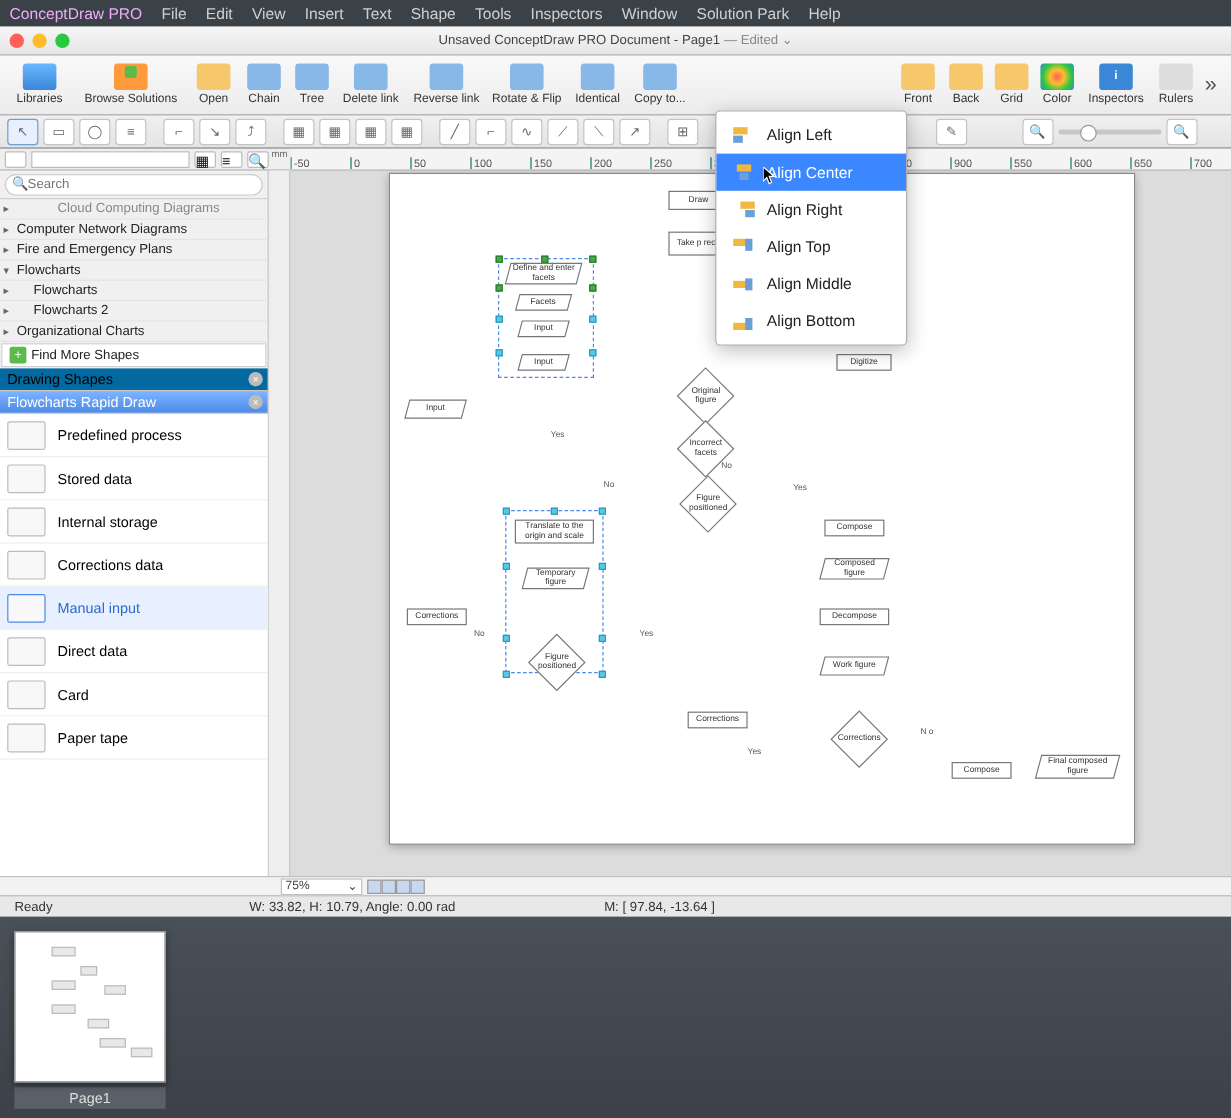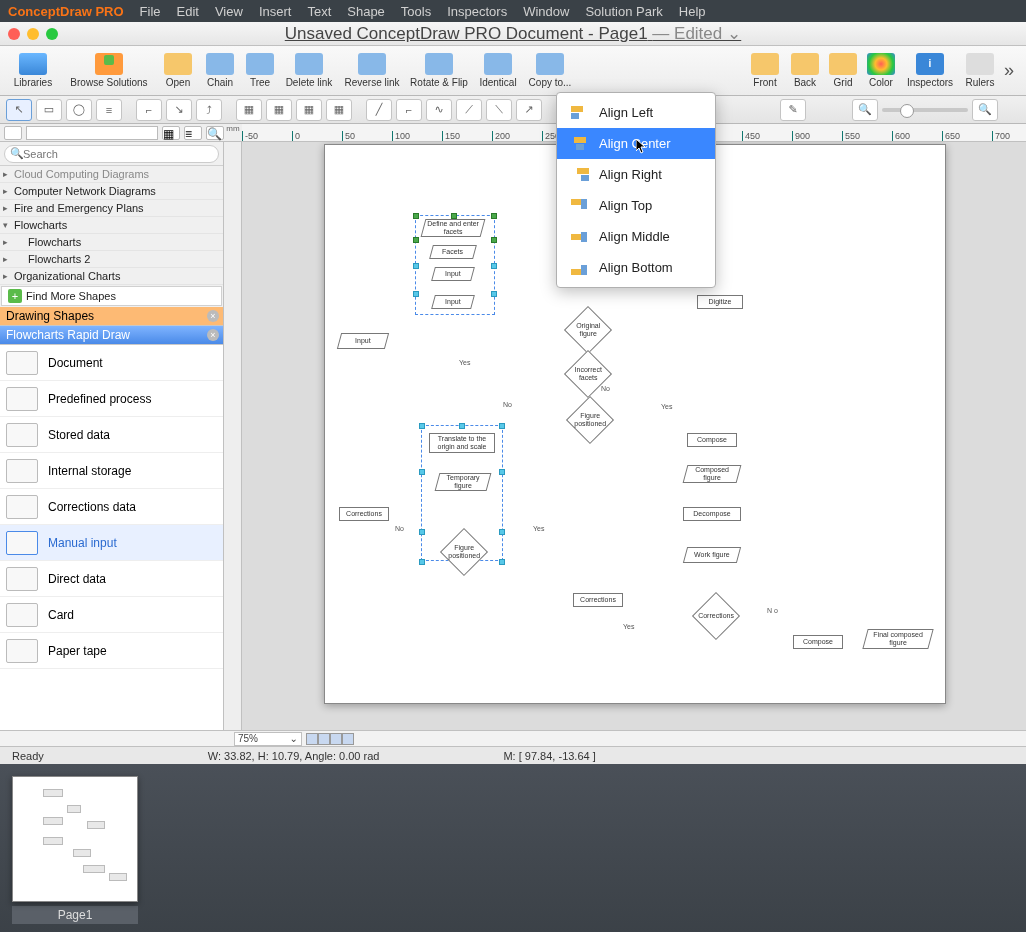--- a/index.html
+++ b/index.html
@@ -1,30 +1,30 @@
 <!DOCTYPE html>
 <html><head>
 <meta charset="utf-8">
 <style>
 * { box-sizing: border-box; margin: 0; padding: 0; }
 body { font-family: -apple-system, BlinkMacSystemFont, "Segoe UI", Arial, sans-serif; font-size: 12px; background: #3a4147; width: 1026px; height: 932px; overflow: hidden; }
 
 
 .menubar { height: 22px; background: #3a4147; display: flex; align-items: center; padding: 0 8px; gap: 16px; color: #d0d0d0; font-size: 13px; }
-.menubar .app-name { font-weight: 700; color: #f97316; }
+.menubar .app-name { font-weight: 400; color: #f0abfc; }
 .menubar-item { cursor: default; }
 
 
 .titlebar { height: 24px; background: linear-gradient(#f6f6f6,#e6e6e6); display: flex; align-items: center; justify-content: center; position: relative; border-bottom: 1px solid #c0c0c0; }
 .traffic-lights { position: absolute; left: 8px; display: flex; gap: 7px; }
 .traffic-lights span { width: 12px; height: 12px; border-radius: 50%; display: inline-block; }
 .tl-red { background: #ff5f57; }
 .tl-yellow { background: #ffbd2e; }
 .tl-green { background: #28c940; }
-.win-title { font-size: 17px; color: #444; text-decoration: underline; }
+.win-title { font-size: 11px; color: #444; }
 .win-title .edited { color: #888; }
 
 
 .maintoolbar { height: 50px; background: linear-gradient(#f9f9f9,#ececec); border-bottom: 1px solid #b8b8b8; display: flex; align-items: center; padding: 0 6px; gap: 2px; }
 .tb-btn { display: flex; flex-direction: column; align-items: center; justify-content: center; width: 54px; height: 48px; font-size: 10px; color: #333; }
 .tb-btn .ico { width: 28px; height: 22px; margin-bottom: 2px; border-radius: 3px; }
 .ico-libraries { background: linear-gradient(#6ab7ff,#3a87d8); }
 .ico-browse { background: #ff9a3c; }
 .ico-browse::before{content:"";display:block;width:10px;height:10px;background:#5bbb4a;border-radius:2px;margin:2px auto;}
 .ico-open { background: #f6c76b; }
@@ -63,24 +63,24 @@
 .sidebar{width:224px;background:#f0f0f0;border-right:1px solid #c0c0c0;display:flex;flex-direction:column;}
 .search-row{height:24px;display:flex;align-items:center;border-bottom:1px solid #d0d0d0;padding:0 4px;}
 .search-row input{flex:1;height:18px;border:1px solid #ccc;border-radius:9px;padding:0 18px;font-size:11px;background:#fff;}
 .search-row .mag{position:absolute;margin-left:6px;color:#999;font-size:11px;}
 
 .tree{font-size:11px;color:#222;}
 .tree-item{padding:2px 6px 2px 14px;border-bottom:1px solid #e4e4e4;position:relative;}
 .tree-item::before{content:"▸";position:absolute;left:3px;color:#666;font-size:9px;top:3px;}
 .tree-item.exp::before{content:"▾";}
 .tree-sub{padding-left:28px;}
-.tree-item.cut{color:#888;}
+.tree-item.cut{color:#888;text-align:center;}
 .find-more{background:#fff;margin:1px;padding:2px 6px;display:flex;align-items:center;gap:4px;border:1px solid #d0d0d0;}
 .find-more .plus{width:14px;height:14px;background:#5bbb4a;color:#fff;text-align:center;line-height:14px;border-radius:2px;}
-.section{padding:2px 6px;background:#fdba74;border-bottom:1px solid #c8c8c8;position:relative;}
+.section{padding:2px 6px;background:#0369a1;border-bottom:1px solid #c8c8c8;position:relative;}
 .section .close{position:absolute;right:4px;top:3px;width:12px;height:12px;background:#bbb;border-radius:50%;color:#fff;font-size:9px;text-align:center;line-height:12px;}
 .section.sel{background:linear-gradient(#7fb4ff,#4a8ae8);color:#fff;}
 
 .shape-list{flex:1;overflow:auto;background:#fff;}
 .shape-row{display:flex;align-items:center;height:36px;border-bottom:1px solid #eee;padding:0 6px;gap:10px;}
 .shape-row.sel{background:#e8f0ff;}
 .shape-row .thumb{width:32px;height:24px;border:1px solid #bbb;background:#f8f8f8;border-radius:2px;}
 .shape-row.sel .thumb{border-color:#4a8ae8;}
 .shape-row.sel .lbl{color:#2a6ad0;}
 
@@ -94,21 +94,21 @@
 .node.diamond span{transform:rotate(-45deg);display:block;}
 .node.para{transform:skewX(-15deg);}
 .node.para span{transform:skewX(15deg);display:block;}
 .edge-lbl{position:absolute;font-size:7px;color:#555;}
 
 .selected-box{position:absolute;border:1px dashed #4a8ae8;}
 .handle{position:absolute;width:6px;height:6px;background:#4aa84a;border:1px solid #2a7a2a;}
 .handle.cyan{background:#58c8e8;border-color:#2a9ac0;}
 
 
-.align-menu{position:absolute;left:556px;top:92px;width:160px;background:#fff;border:1px solid #b0b0b0;border-radius:4px;box-shadow:0 4px 16px rgba(0,0,0,0.25);z-index:100;padding:4px 0;}
+.align-menu{position:absolute;left:596px;top:92px;width:160px;background:#fff;border:1px solid #b0b0b0;border-radius:4px;box-shadow:0 4px 16px rgba(0,0,0,0.25);z-index:100;padding:4px 0;}
 .align-item{display:flex;align-items:center;gap:10px;padding:8px 14px;font-size:13px;color:#222;}
 .align-item.hover{background:#3a87ff;color:#fff;}
 .align-ico{width:18px;height:14px;position:relative;}
 .align-ico::before{content:"";position:absolute;width:12px;height:6px;background:#f0b840;top:0;}
 .align-ico::after{content:"";position:absolute;width:8px;height:6px;background:#6a9fd8;top:7px;}
 .ai-left::before,.ai-left::after{left:0;}
 .ai-center::before{left:3px;}.ai-center::after{left:5px;}
 .ai-right::before,.ai-right::after{right:0;}
 .ai-top::before{top:0;left:0;}.ai-top::after{top:0;left:10px;height:10px;width:6px;}
 .ai-middle::before{top:4px;left:0;}.ai-middle::after{top:2px;left:10px;height:10px;width:6px;}
@@ -316,24 +316,20 @@
       <span>Drawing Shapes</span>
       <span class="close">×</span>
     </div>
     <div class="section sel">
       <span>Flowcharts Rapid Draw</span>
       <span class="close">×</span>
     </div>
     <div class="shape-list">
       <div class="shape-row">
           <div class="thumb"></div>
-          <span class="lbl">Document</span>
-        </div>
-      <div class="shape-row">
-          <div class="thumb"></div>
           <span class="lbl">Predefined process</span>
         </div>
       <div class="shape-row">
           <div class="thumb"></div>
           <span class="lbl">Stored data</span>
         </div>
       <div class="shape-row">
           <div class="thumb"></div>
           <span class="lbl">Internal storage</span>
         </div>

